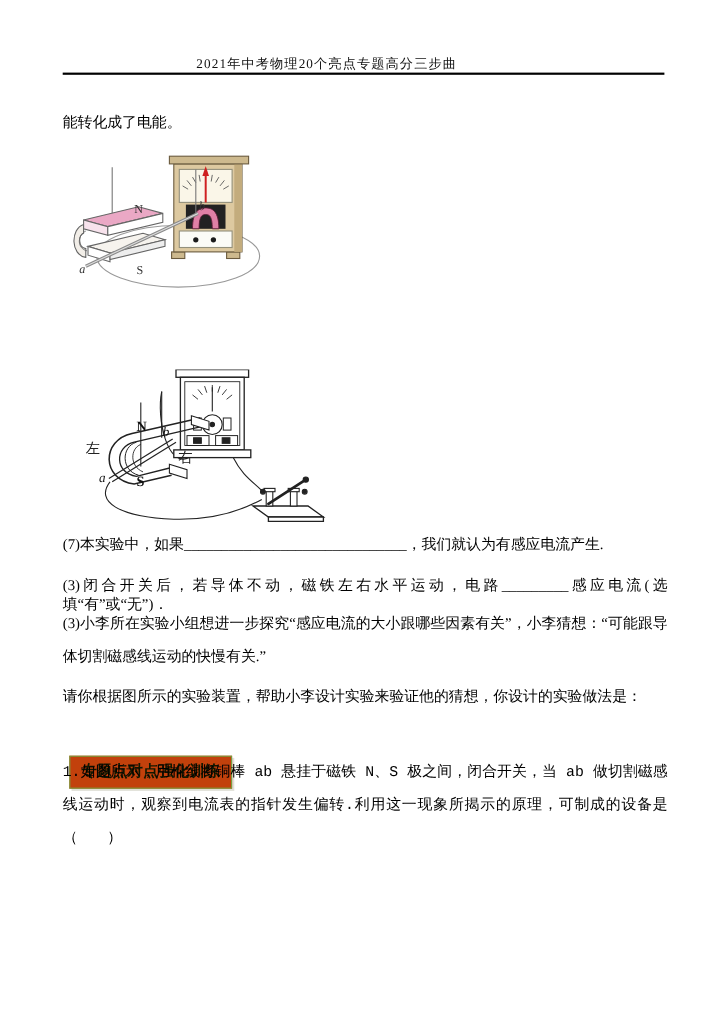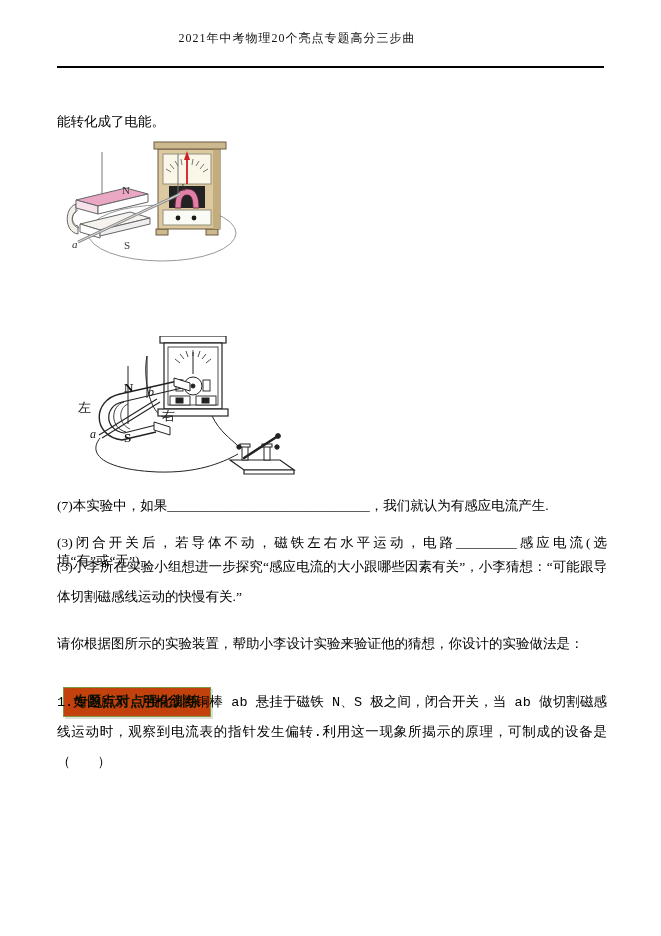--- a/index.html
+++ b/index.html
@@ -3,26 +3,26 @@
 <meta charset="utf-8">
 <style>
   html,body{margin:0;padding:0;background:#e8e8e8;}
   .page{
     position:relative;width:661px;height:936px;background:#ffffff;
     margin:0 auto;overflow:hidden;
     font-family:"Liberation Serif","DejaVu Serif",serif;
     color:#000;
   }
   .hdr-title{
-    position:absolute;top:30px;left:0;width:594px;text-align:center;
+    position:absolute;top:50px;left:0;width:594px;text-align:center;
     font-size:12px;letter-spacing:1px;color:#111;
   }
   .hdr-rule{position:absolute;top:66px;left:57px;width:547px;height:2px;background:#000;}
   .para{position:absolute;left:57px;width:550px;font-size:13.5px;line-height:30px;text-align:justify;}
-  .single{line-height:18px;margin-top:11px;}
+  .single{line-height:18px;}
   .b{font-weight:bold;}
   .blank{letter-spacing:0;}
   .badge{
     position:absolute;left:63px;top:687px;height:28px;line-height:28px;
     padding:0 10px;font-size:14px;font-weight:bold;color:#101800;
     border:1px solid #7a9c3e;box-shadow:2px 2px 0 #e0e0d8;
   }
   .fig{position:absolute;}
   svg text{font-family:"Liberation Serif","DejaVu Serif",serif;}
   .lbl-it{font-style:italic;}

